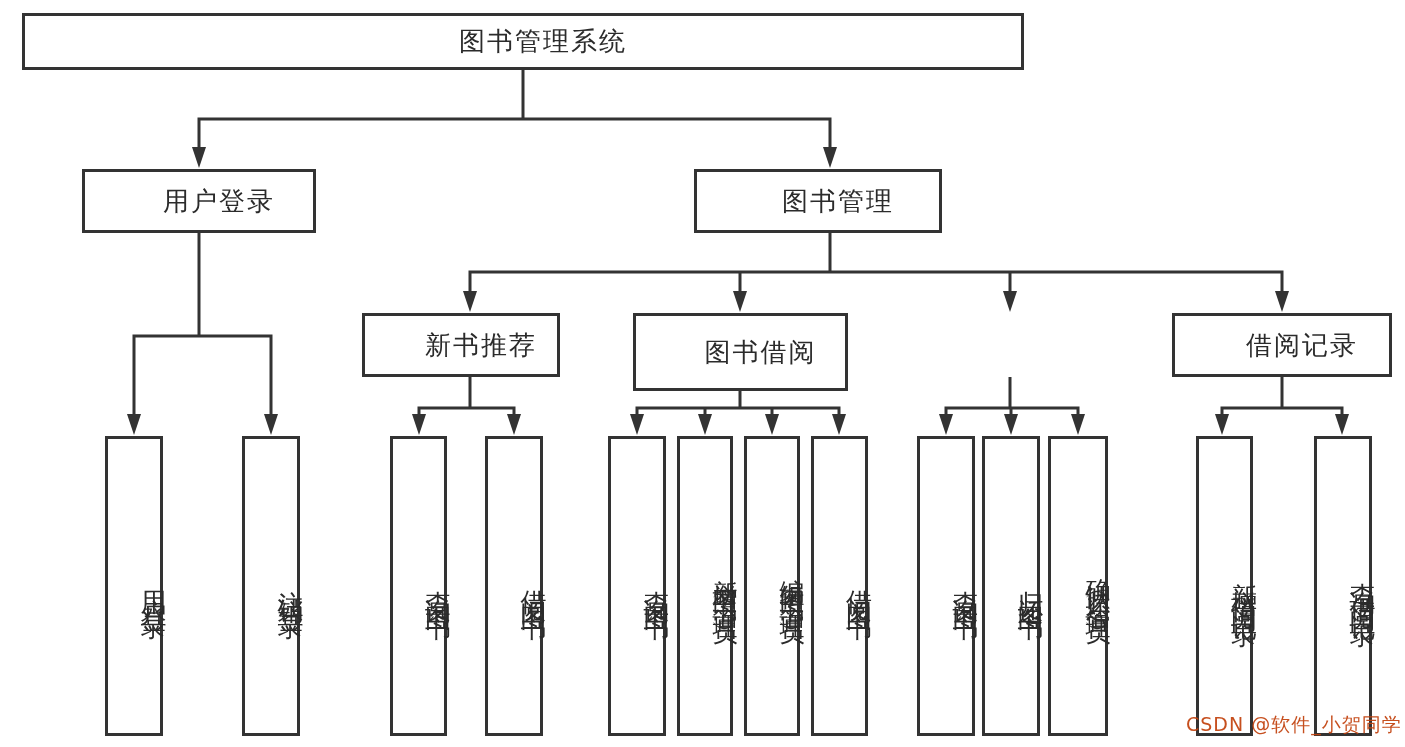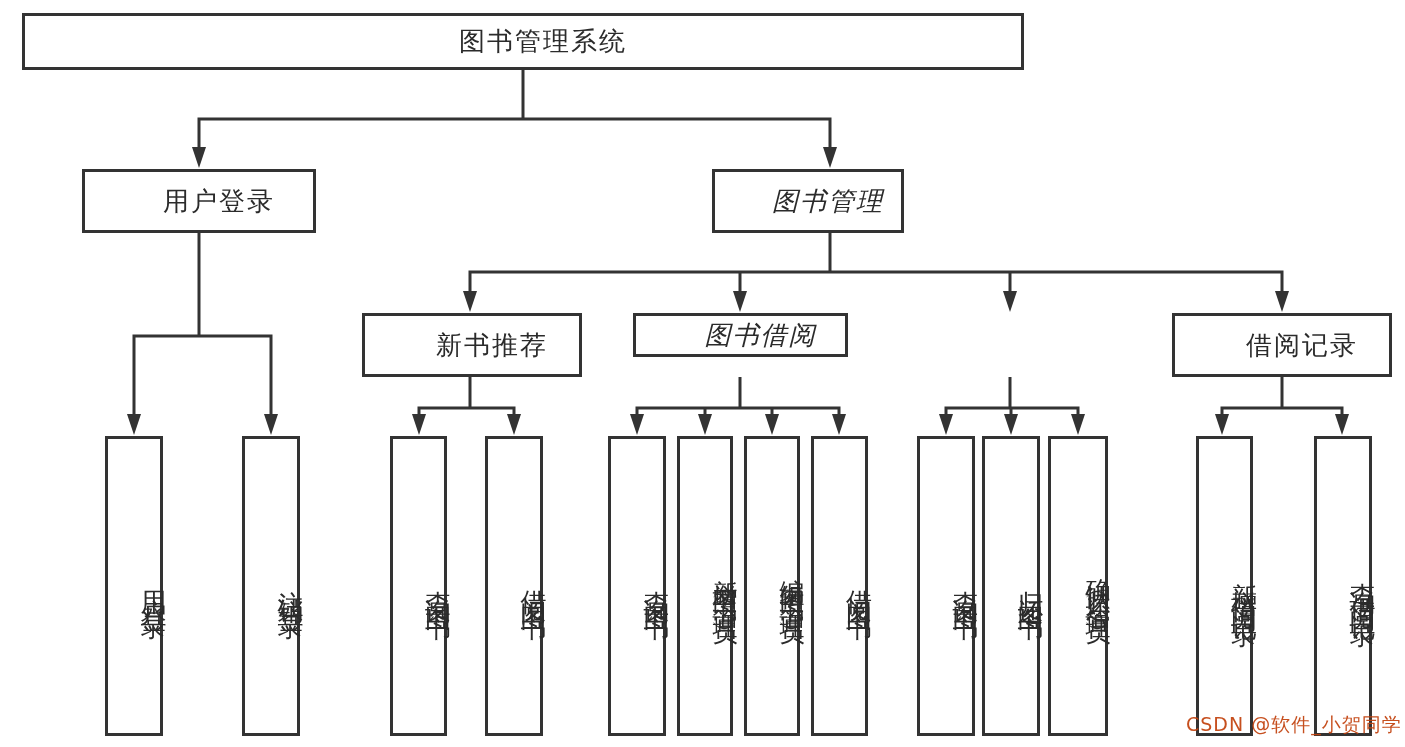--- a/index.html
+++ b/index.html
@@ -89,24 +89,24 @@
       <polygon points="1004,414 1018,414 1011,435"></polygon>
       <polygon points="1071,414 1085,414 1078,435"></polygon>
       <polygon points="1215,414 1229,414 1222,435"></polygon>
       <polygon points="1335,414 1349,414 1342,435"></polygon>
     </g>
   </svg>
 
   <div class="box h-box" style="left:22px; top:13px; width:1002px; height:57px;">图书管理系统</div>
 
   <div class="box h-box" style="left:82px; top:169px; width:234px; height:64px;">用户登录</div>
-  <div class="box h-box" style="left:712px; top:169px; width:192px; height:64px;font-style:italic;">图书管理</div>
+  <div class="box h-box" style="left:694px; top:169px; width:248px; height:64px;">图书管理</div>
 
-  <div class="box h-box" style="left:362px; top:313px; width:220px; height:64px;">新书推荐</div>
-  <div class="box h-box" style="left:633px; top:313px; width:215px; height:44px;font-style:italic;">图书借阅</div>
+  <div class="box h-box" style="left:362px; top:313px; width:198px; height:64px;">新书推荐</div>
+  <div class="box h-box" style="left:633px; top:313px; width:215px; height:78px;">图书借阅</div>
   <div class="box h-box" style="left:1172px; top:313px; width:220px; height:64px;">借阅记录</div>
 
   <div class="box v-box" style="left:105px; top:436px; width:58px; height:300px;">用户登录</div>
   <div class="box v-box" style="left:242px; top:436px; width:58px; height:300px;">注销登录</div>
 
   <div class="box v-box" style="left:390px; top:436px; width:57px; height:300px;">查询图书</div>
   <div class="box v-box" style="left:485px; top:436px; width:58px; height:300px;">借阅图书</div>
 
   <div class="box v-box" style="left:608px; top:436px; width:58px; height:300px;">查询图书</div>
   <div class="box v-box tight" style="left:677px; top:436px; width:56px; height:300px;">新增图书（管理员）</div>

